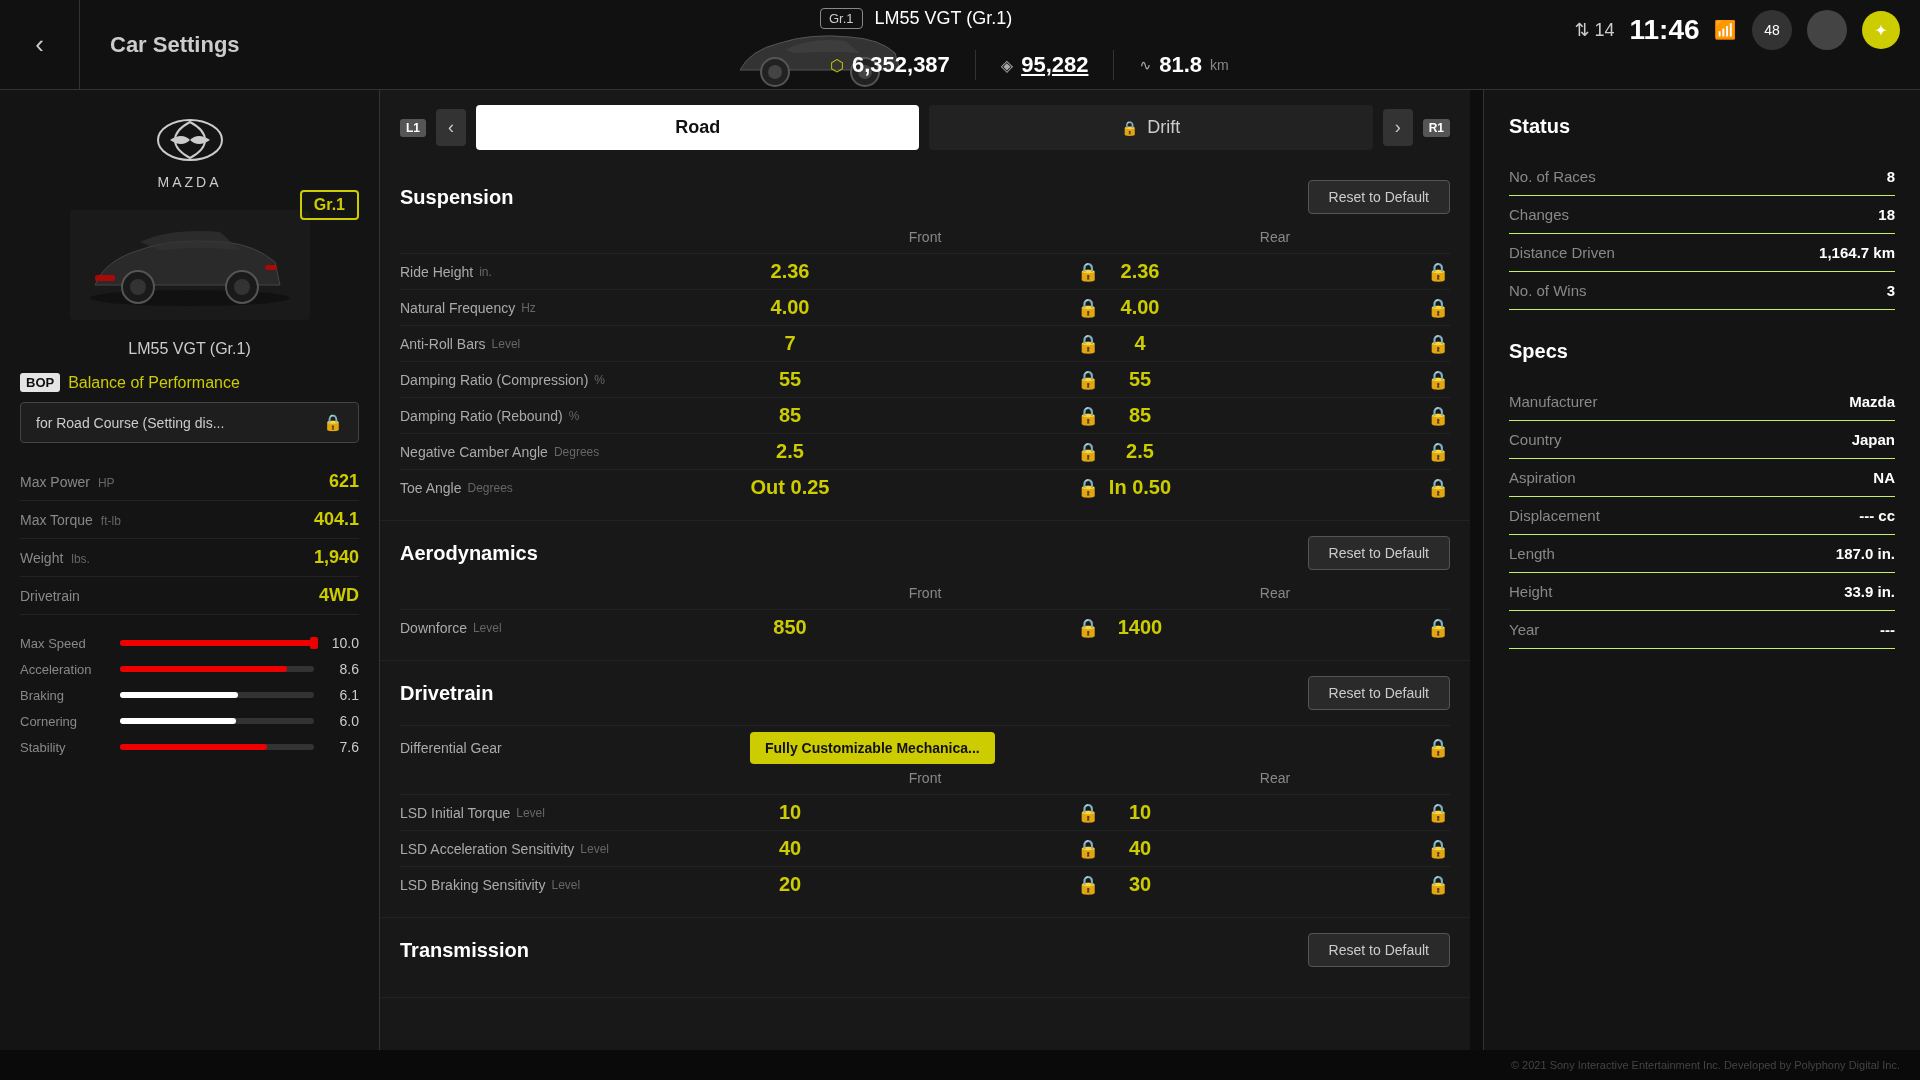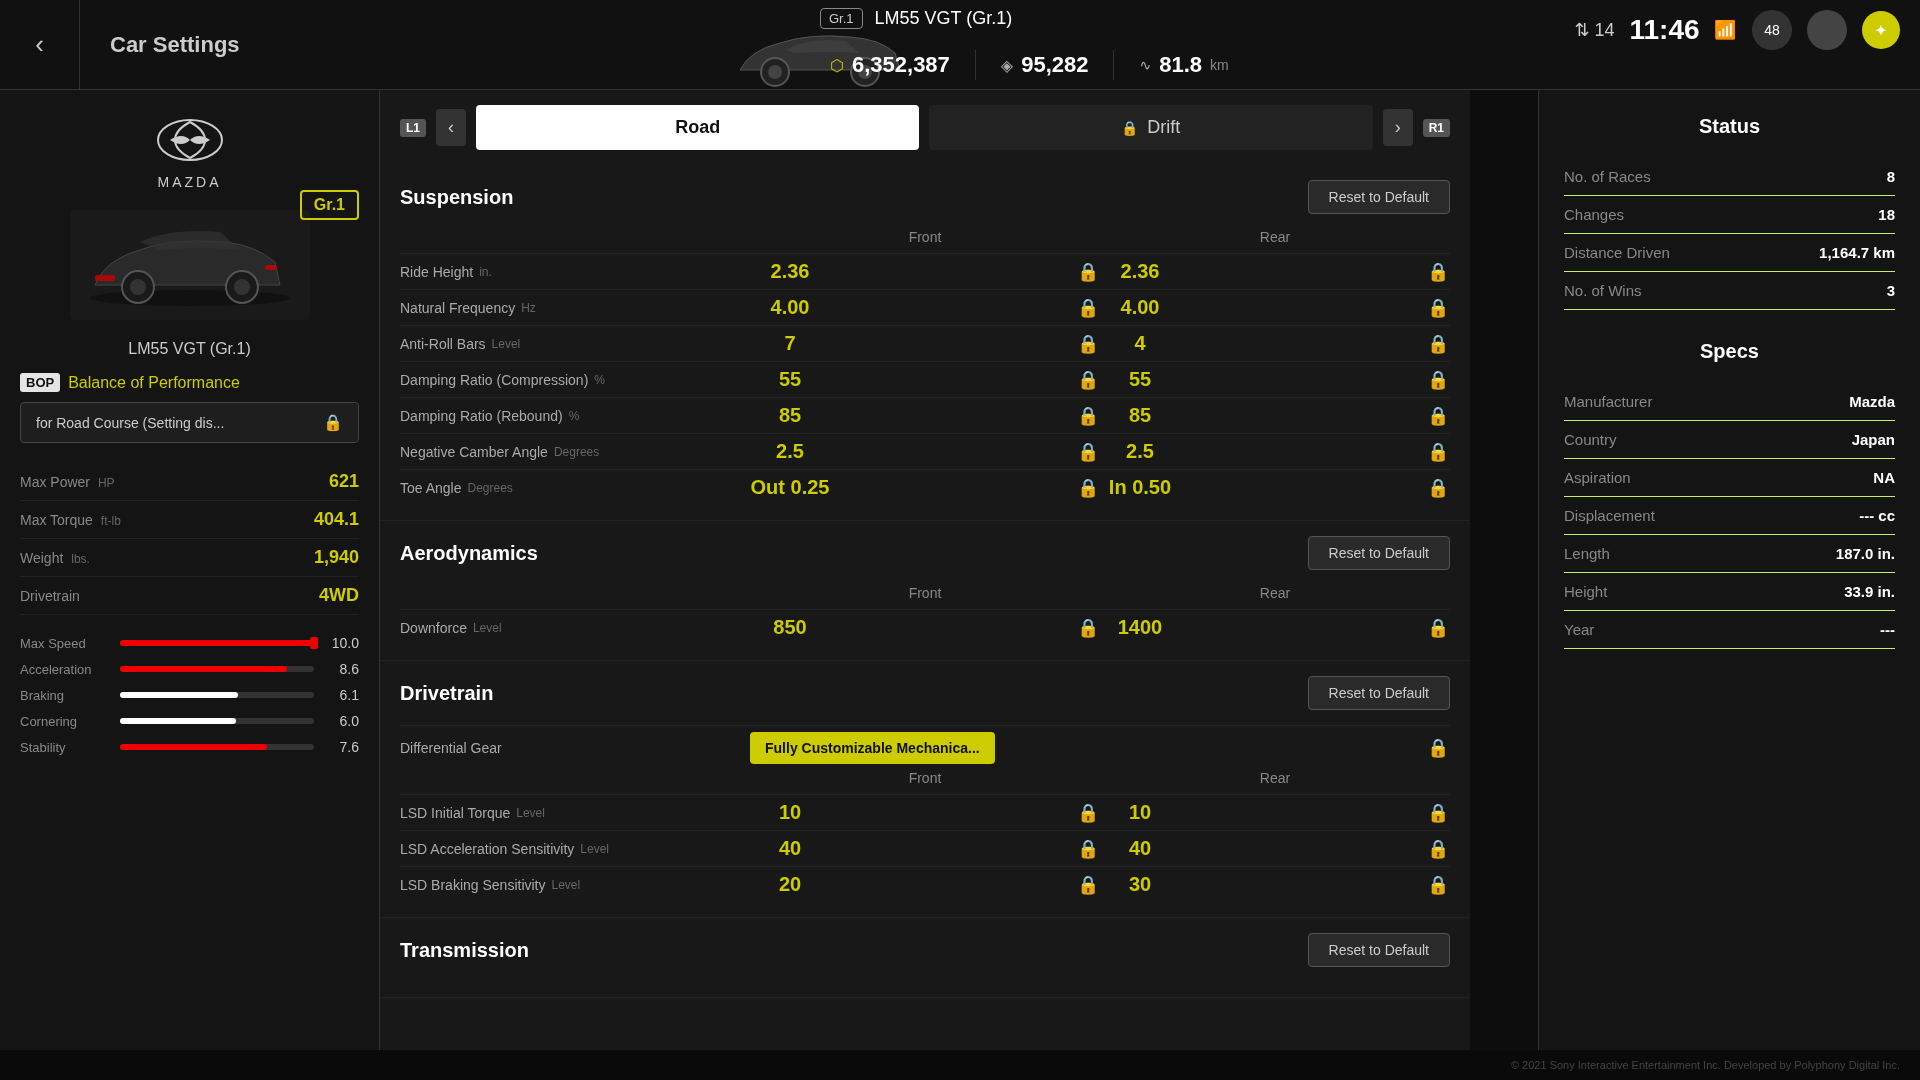--- a/index.html
+++ b/index.html
@@ -312,26 +312,25 @@
       font-size: 14px;
       padding: 8px 15px;
       border-radius: 4px;
     }
 
     
     .right-panel {
       position: absolute;
       top: 90px;
       right: 0;
-      width: 382px;
+      width: 437px;
       height: 990px;
       background: #141414;
       border-left: 1px solid #333;
       padding: 25px;
-      text-align: center;
     }
     .panel-section-title {
       font-size: 20px;
       font-weight: bold;
       color: #fff;
       margin-bottom: 20px;
     }
     .info-row {
       display: flex;
       justify-content: space-between;
@@ -421,21 +420,21 @@
   </div>
 
   <div style="position:absolute;left:830px;top:50px;display:flex;align-items:center;gap:25px;">
     <div class="stat-item">
       <span style="color:#cc0;font-size:16px;">⬡</span>
       <span style="font-size:22px;font-weight:bold;color:#fff;">6,352,387</span>
     </div>
     <div style="width:1px;height:30px;background:#333;"></div>
     <div class="stat-item">
       <span style="color:#aaa;font-size:16px;">◈</span>
-      <span style="font-size:22px;font-weight:bold;color:#fff;">95,282</span>
+      <span style="font-size:22px;font-weight:bold;color:#fff;text-decoration:underline;">95,282</span>
     </div>
     <div style="width:1px;height:30px;background:#333;"></div>
     <div class="stat-item">
       <span style="color:#aaa;font-size:14px;">∿</span>
       <span style="font-size:22px;font-weight:bold;color:#fff;">81.8</span>
       <span style="font-size:14px;color:#888;">km</span>
     </div>
   </div>
 
   <div class="top-right">

